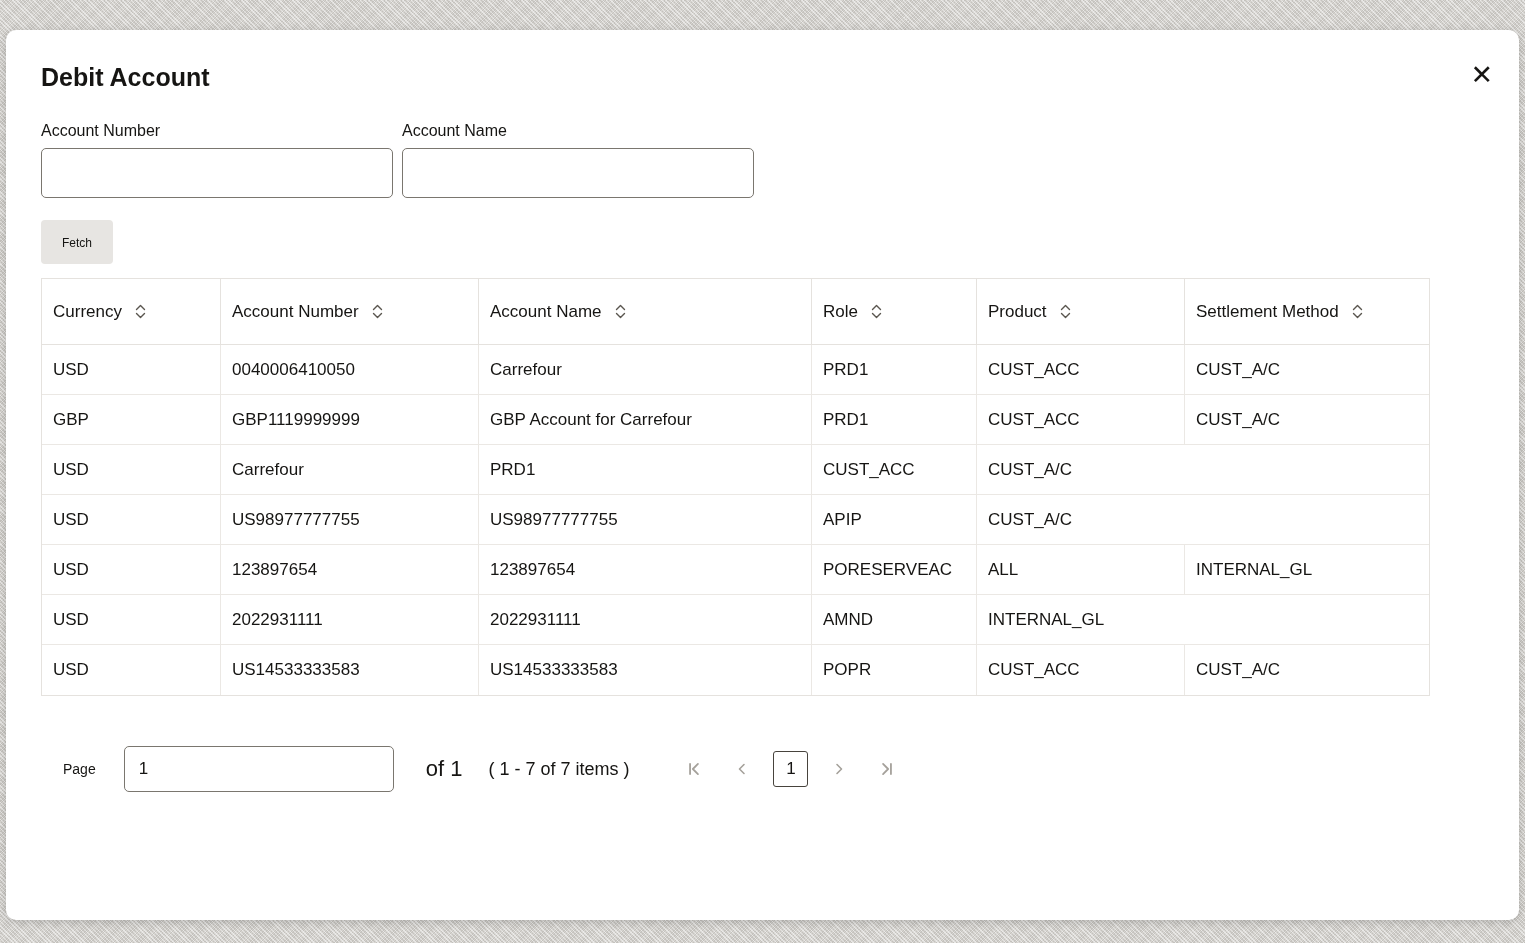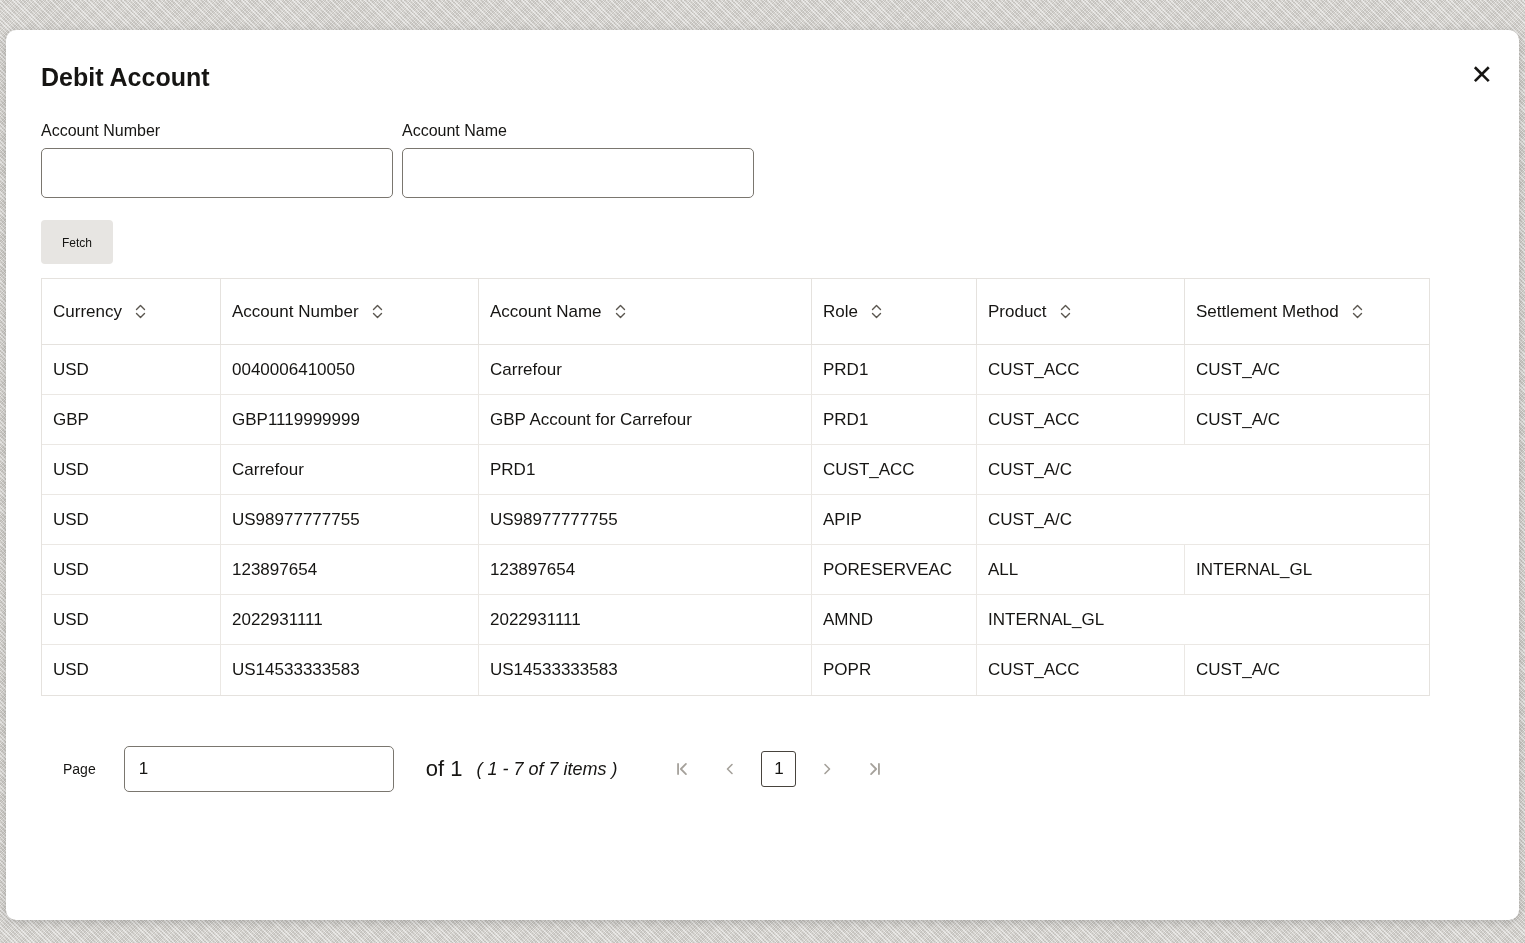--- a/index.html
+++ b/index.html
@@ -75,21 +75,21 @@
   }
   .td:last-child{ border-right:none; }
 
   .pagination{ display:flex; align-items:center; margin-top:50px; margin-left:22px; }
   .page-label{ font-size:14px; }
   .page-input{
     width:270px; height:46px; border:1px solid #7a766f; border-radius:5px;
     margin-left:28px; padding:0 14px; font-family:inherit; font-size:17px; color:#161513;
   }
   .of-text{ font-size:22px; margin-left:32px; }
-  .items-text{ font-size:18px; margin-left:14px;font-style:italic; }
+  .items-text{ font-size:18px; margin-left:26px; }
   .pager{ display:flex; align-items:center; gap:14px; margin-left:48px; }
   .pager-btn{ background:none; border:none; cursor:pointer; display:flex; align-items:center; justify-content:center; width:34px; height:34px; }
   .page-current{
     width:35px; height:36px; border:1px solid #47433d; border-radius:3px;
     display:flex; align-items:center; justify-content:center; font-size:17px; cursor:pointer;
   }
 </style>
 </head>
 <body>
 

